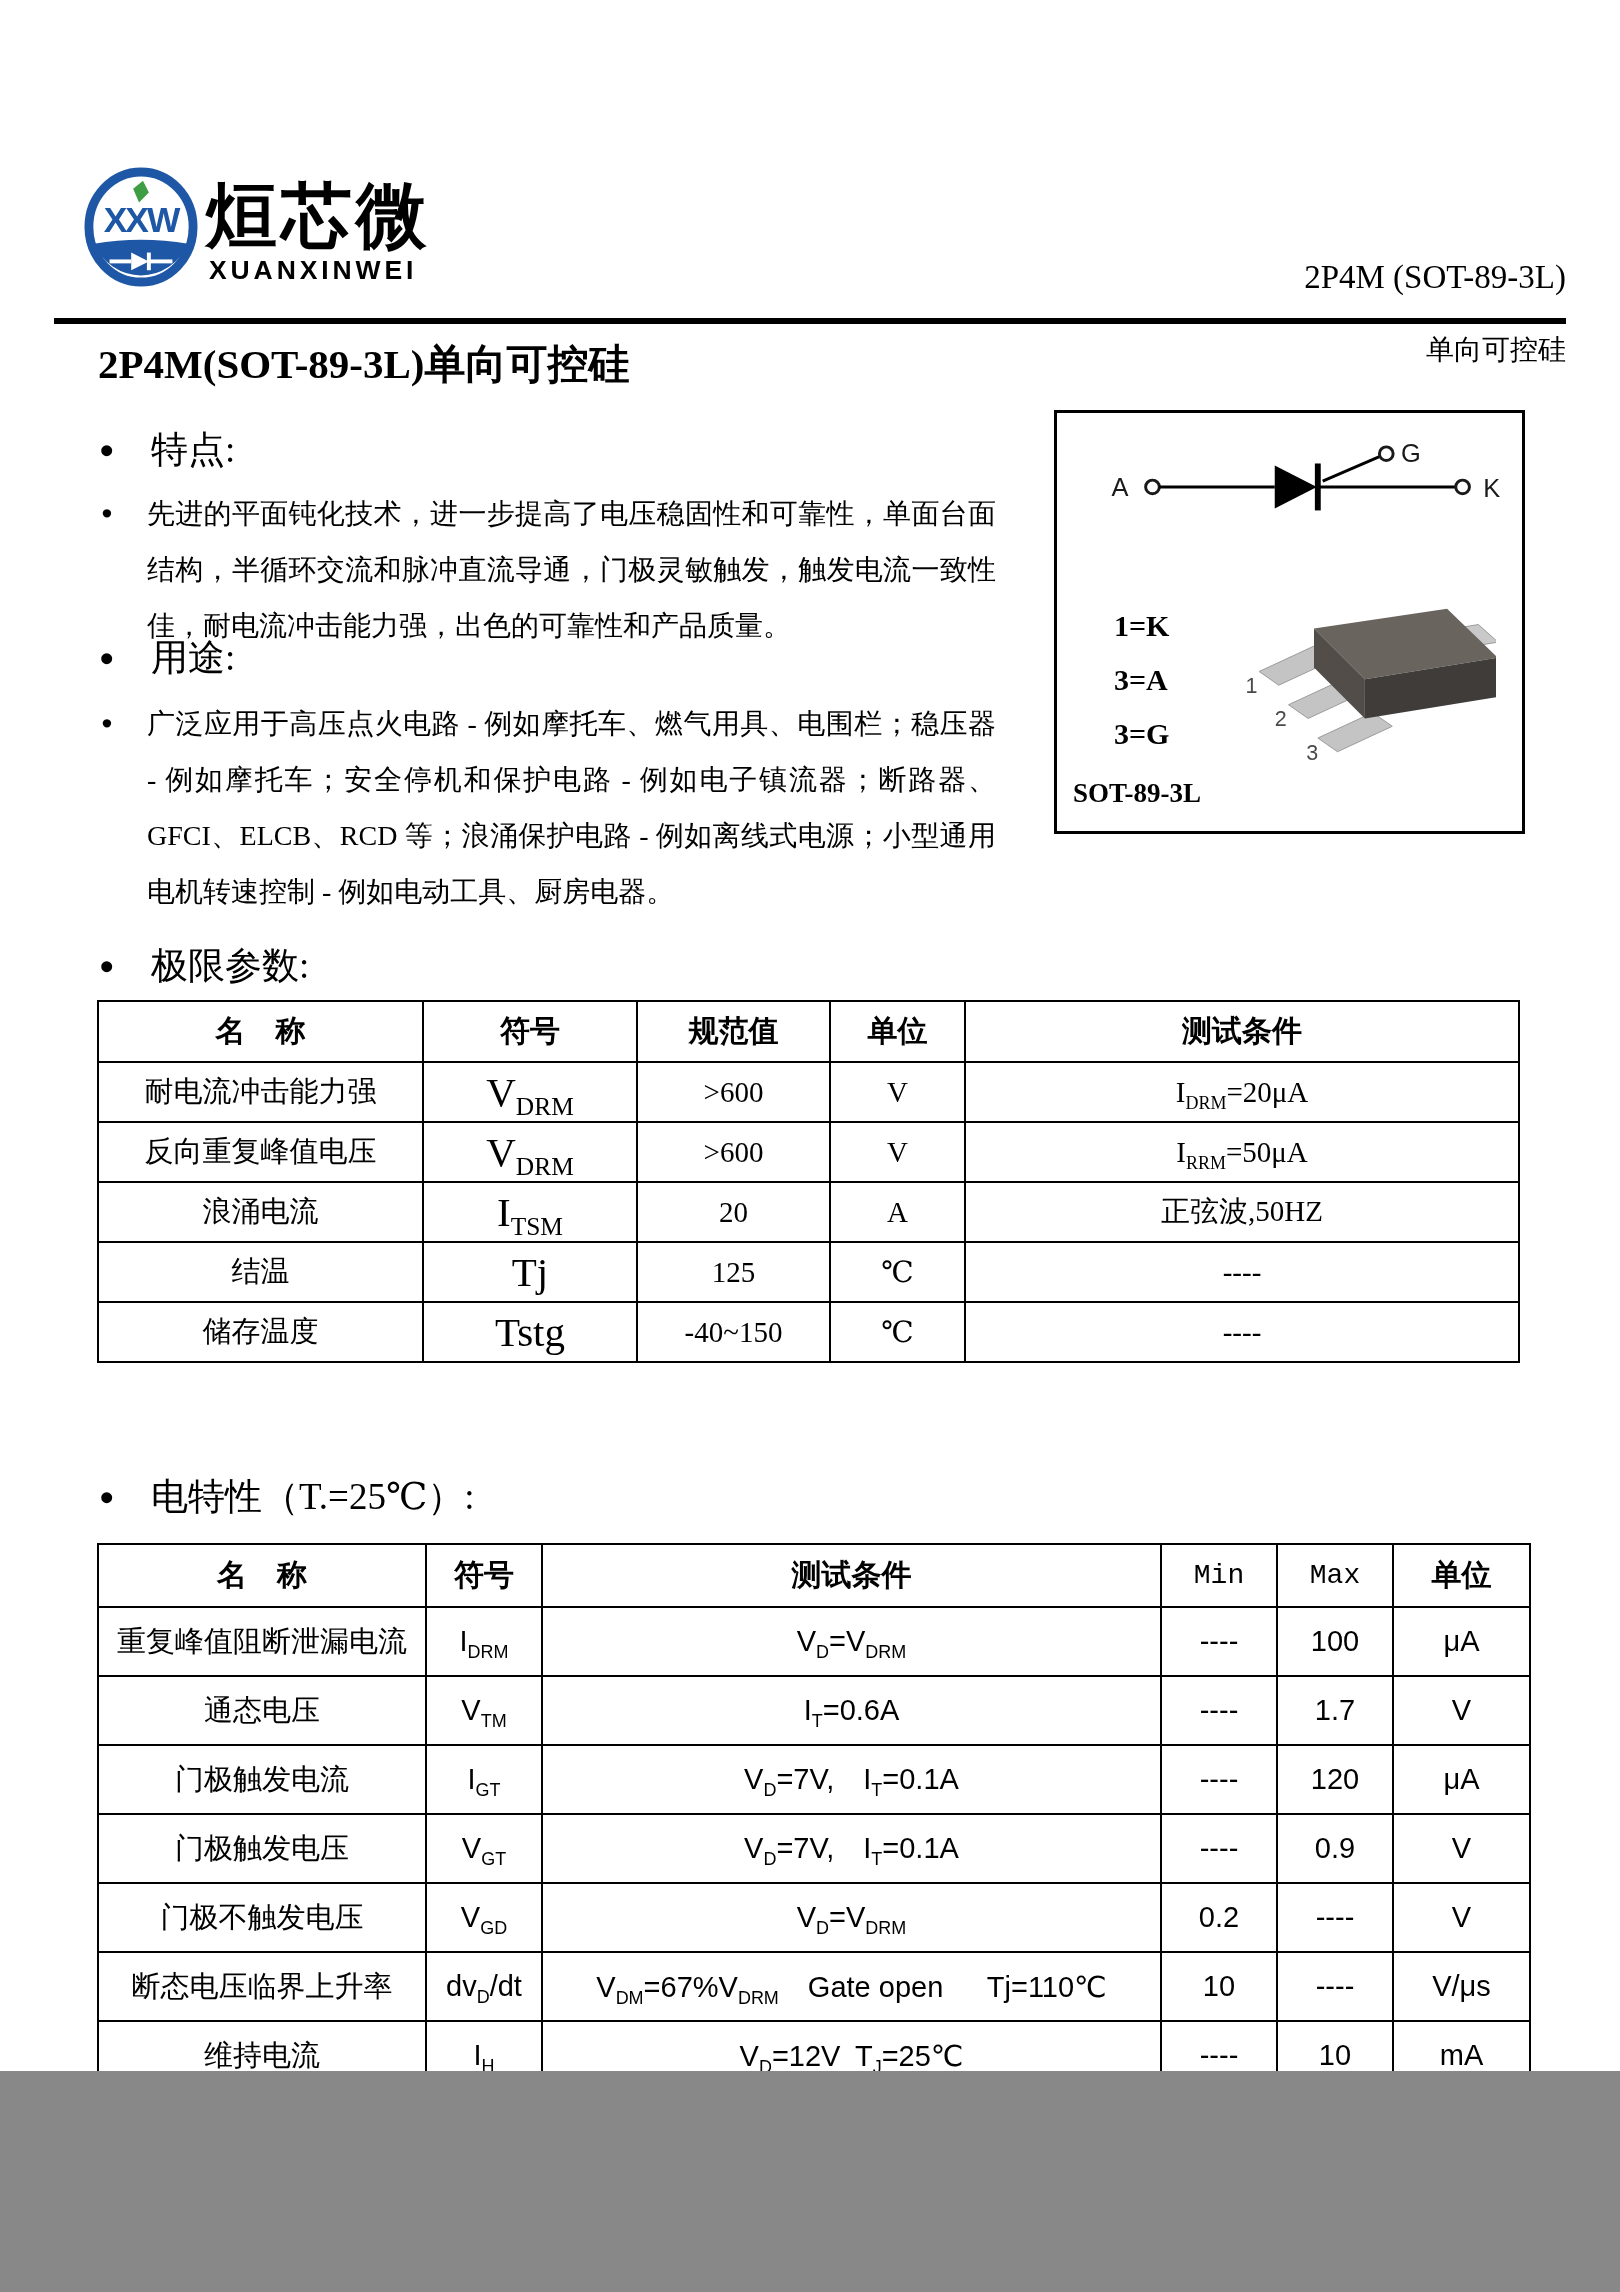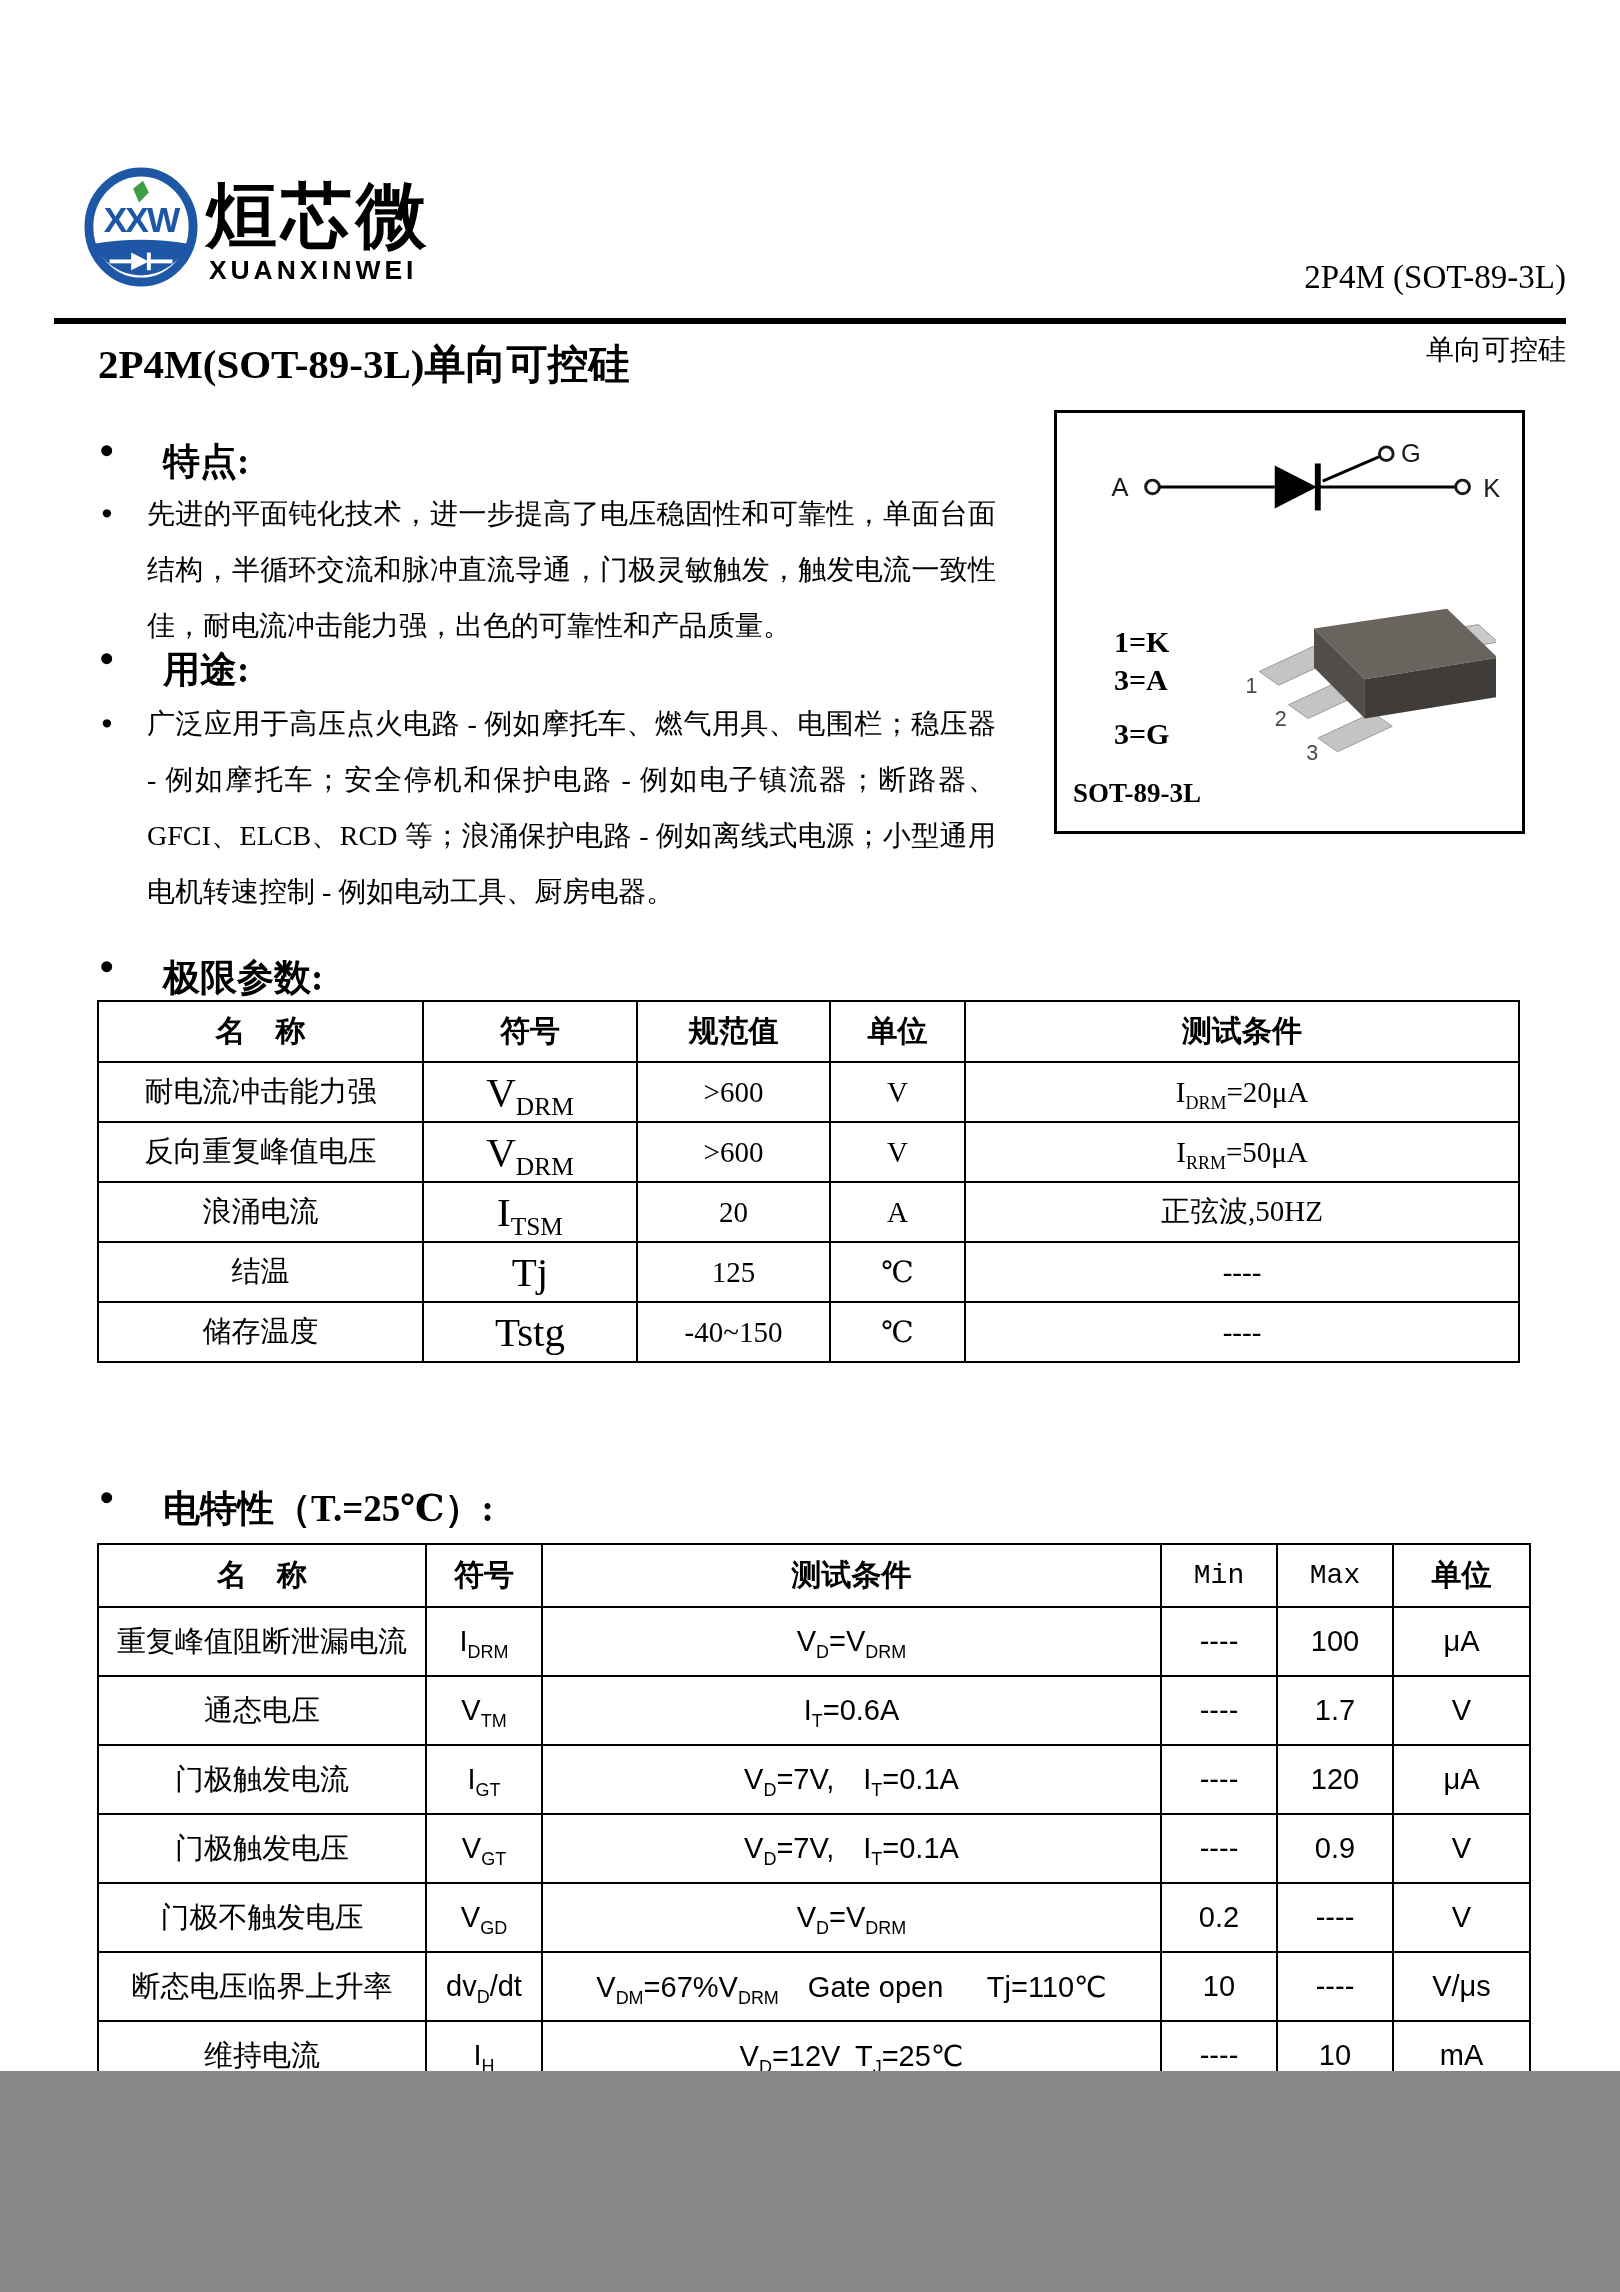--- a/index.html
+++ b/index.html
@@ -12,21 +12,21 @@
             font-weight:900;font-size:71px;letter-spacing:3.9px;line-height:1;}
   .brand-en{position:absolute;left:209px;top:255px;font-family:"Liberation Sans","DejaVu Sans",sans-serif;
             font-weight:700;font-size:26.5px;letter-spacing:3.9px;}
   .part-number{position:absolute;right:54px;top:259px;font-size:33px;}
   .top-rule{position:absolute;left:54px;top:318px;width:1512px;height:5.9px;background:#000;}
   .subtitle{position:absolute;right:54px;top:331px;font-size:28px;}
   .doc-title{position:absolute;left:98px;top:337px;font-size:41px;font-weight:700;margin:0;}
 
   
   .bullet{position:absolute;line-height:1;}
-  .sec-heading{position:absolute;font-size:37px;font-weight:700;margin:16px;}
+  .sec-heading{position:absolute;font-size:37px;font-weight:400;margin:4px;}
   .para{position:absolute;left:147px;width:849px;font-size:28px;line-height:56px;
         text-align:justify;margin:0;}
 
   
   .diagram-box{position:absolute;left:1054px;top:410px;width:465px;height:418px;border:3.9px solid #000;}
   .scr-svg{position:absolute;left:54px;top:27.4px;width:396px;height:90px;}
   .pin-label{position:absolute;left:57px;font-size:30px;font-weight:700;}
   .pkg-svg{position:absolute;left:165px;top:188px;width:274px;height:186px;}
   .pkg-name{position:absolute;left:0;right:0;top:365px;font-size:27px;font-weight:700;padding-left:16px;}
 
@@ -97,21 +97,21 @@
       <polygon points="167,26 167,70 210,48" fill="#000"></polygon>
       <line x1="211" y1="24" x2="211" y2="72" stroke="#000" stroke-width="6"></line>
       <line x1="211" y1="48" x2="352" y2="48" stroke="#000" stroke-width="3"></line>
       <circle cx="359" cy="48" r="7" fill="#fff" stroke="#1a1a1a" stroke-width="3"></circle>
       <text x="380" y="58" font-family="Liberation Sans, sans-serif" font-size="26" fill="#1a1a1a">K</text>
       <line x1="216" y1="42" x2="274" y2="17" stroke="#000" stroke-width="3"></line>
       <circle cx="281" cy="14" r="7" fill="#fff" stroke="#1a1a1a" stroke-width="3"></circle>
       <text x="296" y="22" font-family="Liberation Sans, sans-serif" font-size="26" fill="#1a1a1a">G</text>
     </svg>
 
-    <div class="pin-label" style="top:212px;">1=K</div>
+    <div class="pin-label" style="top:196px;">1=K</div>
     <div class="pin-label" style="top:250px;">3=A</div>
     <div class="pin-label" style="top:304px;">3=G</div>
 
     <svg class="pkg-svg" viewBox="0 0 280 190">
       <polygon points="226,30 262,24 282,42 246,48" fill="#c9c9c9" stroke="#9a9a9a" stroke-width="1"></polygon>
       <polygon points="38,72 94,46 114,60 58,86" fill="#c4c4c4" stroke="#9a9a9a" stroke-width="1"></polygon>
       <polygon points="68,106 124,80 144,94 88,120" fill="#c4c4c4" stroke="#9a9a9a" stroke-width="1"></polygon>
       <polygon points="98,140 154,114 174,128 118,154" fill="#c4c4c4" stroke="#9a9a9a" stroke-width="1"></polygon>
       <polygon points="94,28 230,8 282,58 146,80" fill="#6a645f"></polygon>
       <polygon points="94,28 146,80 146,120 94,68" fill="#524d49"></polygon>

